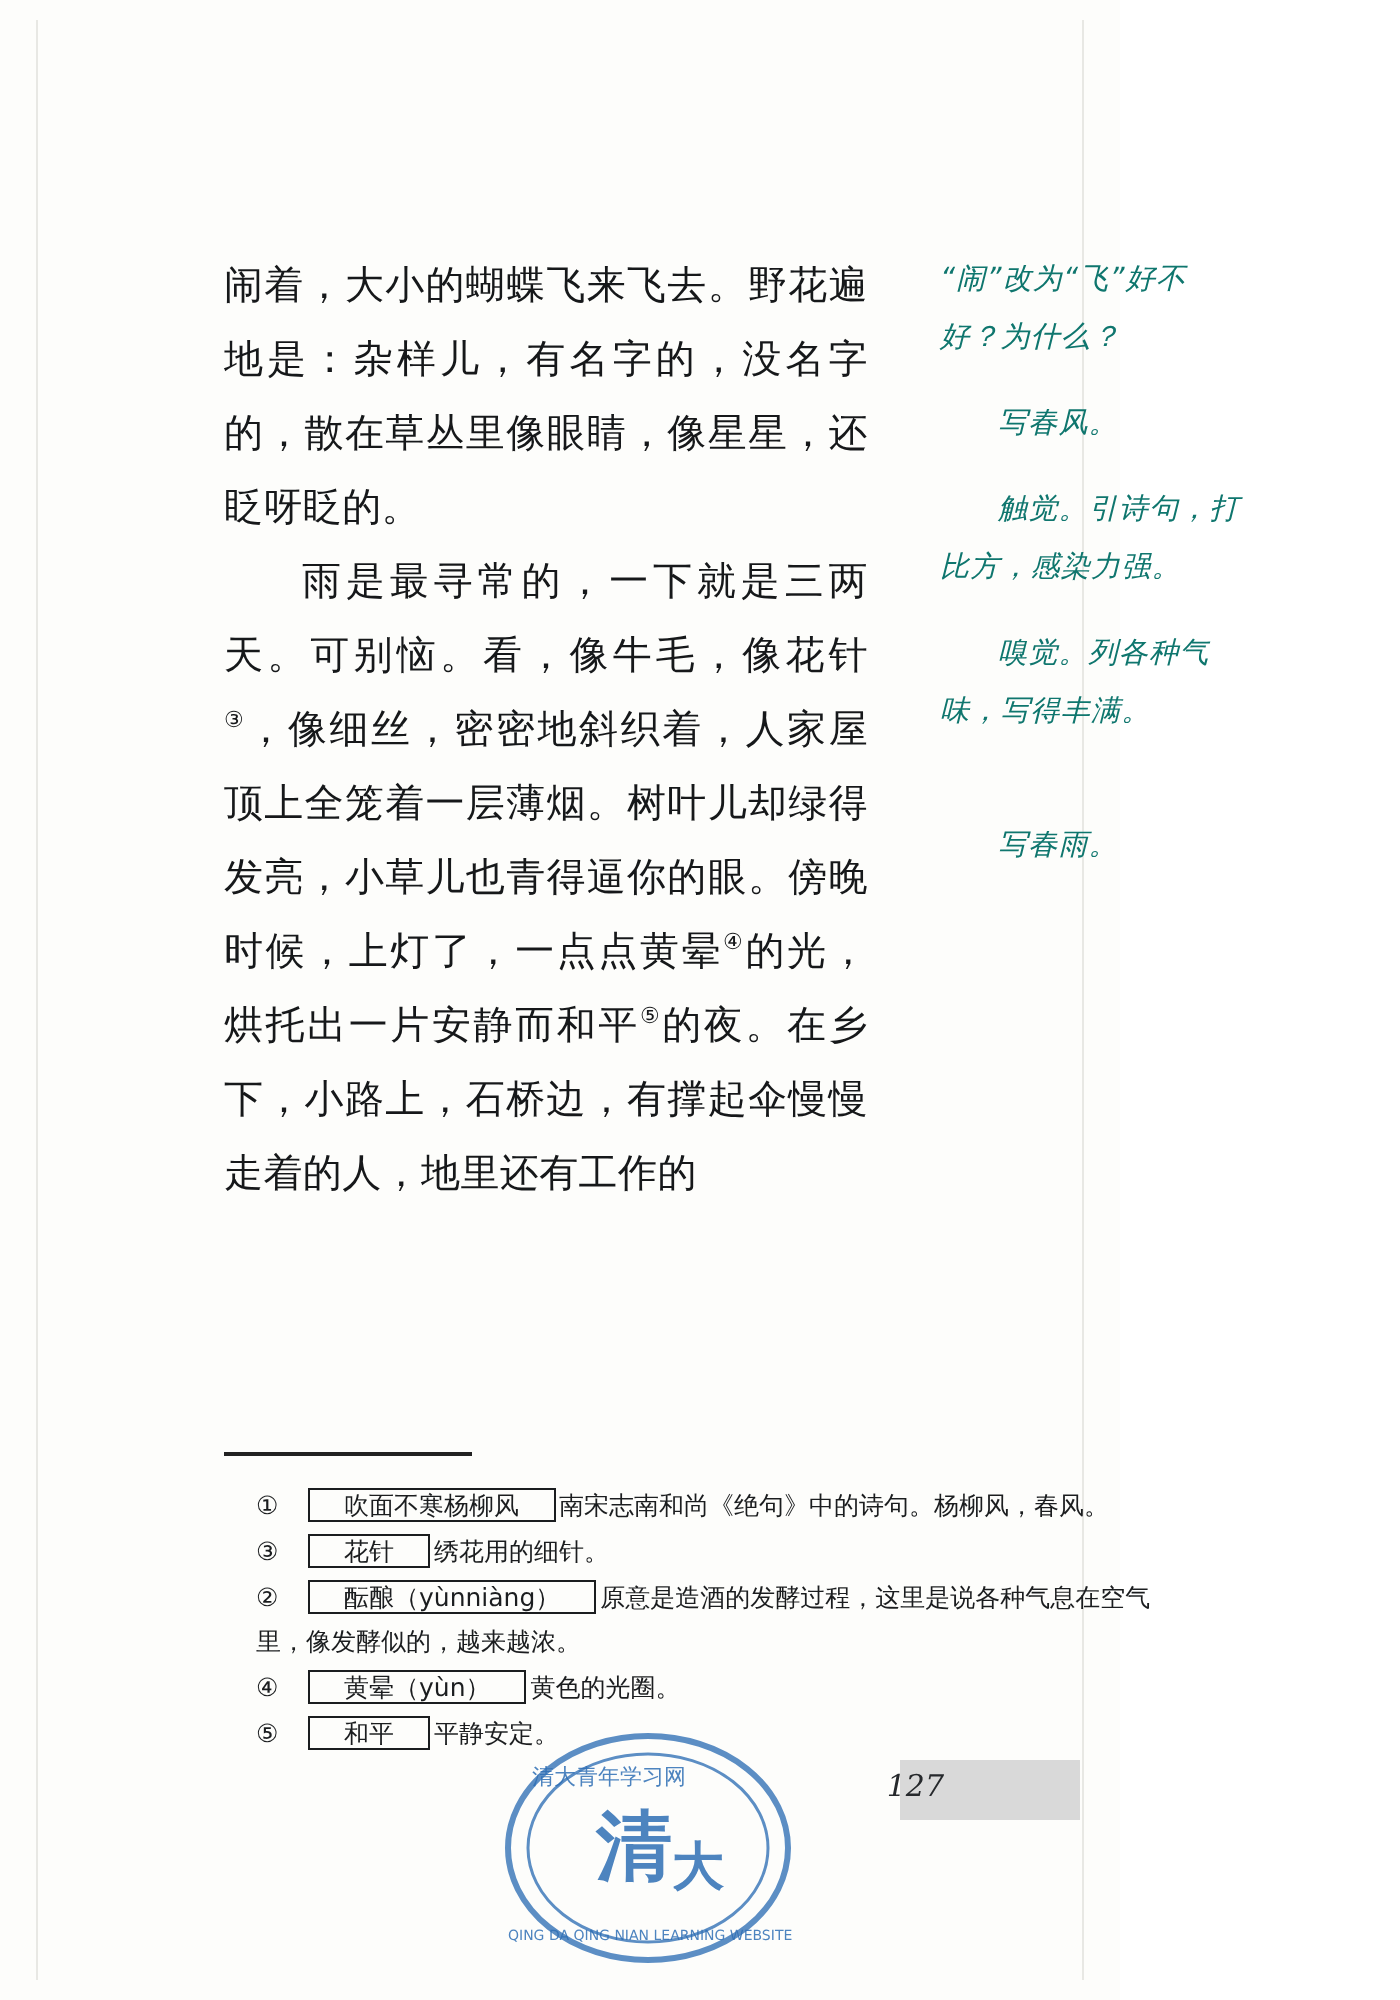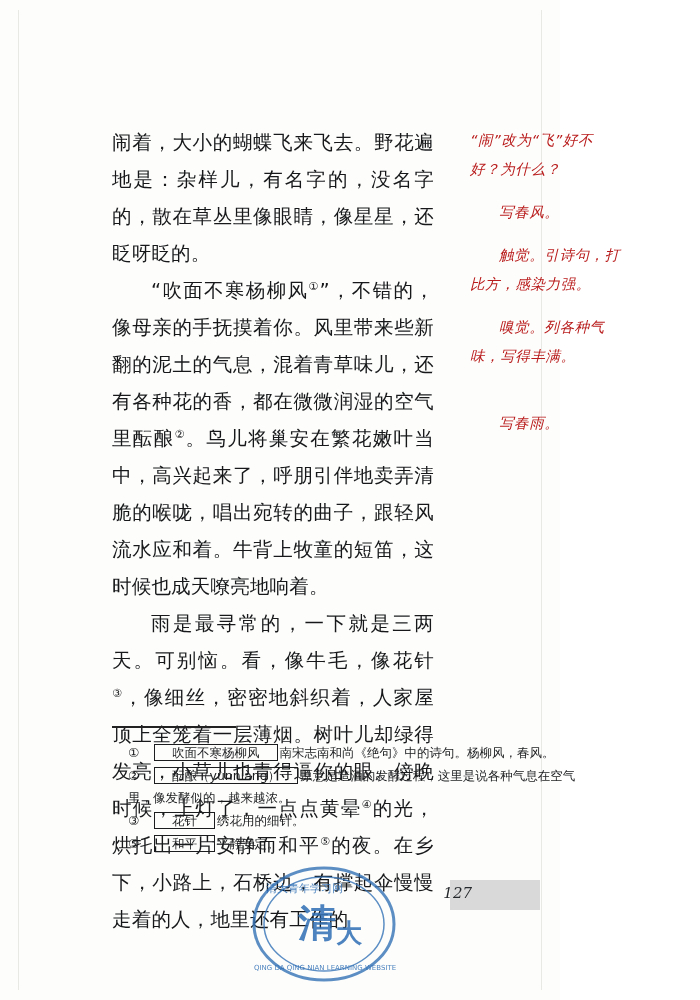--- a/index.html
+++ b/index.html
@@ -66,21 +66,21 @@
     position: absolute;
     left: 470px;
     top: 126px;
     width: 152px;
   }
   .side-col p {
     margin: 0 0 14px 0;
     font-family: "DejaVu Sans", "Liberation Sans", sans-serif;
     font-size: 14.5px;
     line-height: 29px;
-    color: #b91c1c;
+    color: #0f766e;
     letter-spacing: 0.6px;
     font-style: italic;
   }
   .side-col p.ind {
     text-indent: 29px;
   }
   .side-gap-a { height: 24px; }
   .side-gap-b { height: 86px; }
 
   
@@ -151,40 +151,40 @@
 <body>
 
 <div class="page">
 
   <div class="scan-edge-left"></div>
   <div class="scan-edge-right"></div>
 
   <div class="main-col">
     <p><span>闹着，大小的蝴蝶飞来飞去。野花遍地是：杂样儿，有名字的，没名字的，散在草丛里像眼睛，像星星，还眨呀眨的。</span></p>
 
-    <p class="indent"><span>“吹面不寒杨柳风</span><sup class="fn">①</sup><span>”，不错的，像母亲的手抚摸着你。风里带来些新翻的泥土的气息，混着青草味儿，还有各种花的香，都在微微润湿的空气里酝酿</span><sup class="fn">②</sup><span>。鸟儿将巢安在繁花嫩叶当中，高兴起来了，呼朋引伴地卖弄清脆的喉咙，唱出宛转的曲子，跟轻风流水应和着。牛背上牧童的短笛，这时候也成天嘹亮地响着。</span></p>
 
     <p class="indent"><span>雨是最寻常的，一下就是三两天。可别恼。看，像牛毛，像花针</span><sup class="fn">③</sup><span>，像细丝，密密地斜织着，人家屋顶上全笼着一层薄烟。树叶儿却绿得发亮，小草儿也青得逼你的眼。傍晚时候，上灯了，一点点黄晕</span><sup class="fn">④</sup><span>的光，烘托出一片安静而和平</span><sup class="fn">⑤</sup><span>的夜。在乡下，小路上，石桥边，有撑起伞慢慢走着的人，地里还有工作的</span></p>
   </div>
 
   <div class="side-col">
     <p>“闹”改为“飞”好不好？为什么？</p>
     <p class="ind">写春风。</p>
     <p class="ind">触觉。引诗句，打比方，感染力强。</p>
     <p class="ind">嗅觉。列各种气味，写得丰满。</p>
     <div class="side-gap-a"></div>
     <p class="ind">写春雨。</p>
     <div class="side-gap-b"></div>
   </div>
 
   <div class="fn-rule"></div>
   <div class="footnotes">
     <span class="fnrow"><span class="fnum">①</span><span class="fnbox">吹面不寒杨柳风</span><span>南宋志南和尚《绝句》中的诗句。杨柳风，春风。</span></span>
+    <span class="fnrow"><span class="fnum">③</span><span class="fnbox">花针</span><span>绣花用的细针。</span></span>
     <span class="fnrow"><span class="fnum">②</span><span class="fnbox">酝酿（yùnniàng）</span><span>原意是造酒的发酵过程，这里是说各种气息在空气里，像发酵似的，越来越浓。</span></span>
-    <span class="fnrow"><span class="fnum">③</span><span class="fnbox">花针</span><span>绣花用的细针。</span></span>
+    <span class="fnrow"><span class="fnum">④</span><span class="fnbox">黄晕（yùn）</span><span>黄色的光圈。</span></span>
     <span class="fnrow"><span class="fnum">⑤</span><span class="fnbox">和平</span><span>平静安定。</span></span>
   </div>
 
   <div class="page-num-plate"></div>
   <div class="page-num">127</div>
 
   <div class="stamp">
     <svg width="176" height="124" viewBox="0 0 176 124" xmlns="http://www.w3.org/2000/svg">
       <g opacity="0.78" fill="none" stroke="#2f6fb5">
         <ellipse cx="88" cy="62" rx="70" ry="56" stroke-width="3"></ellipse>

